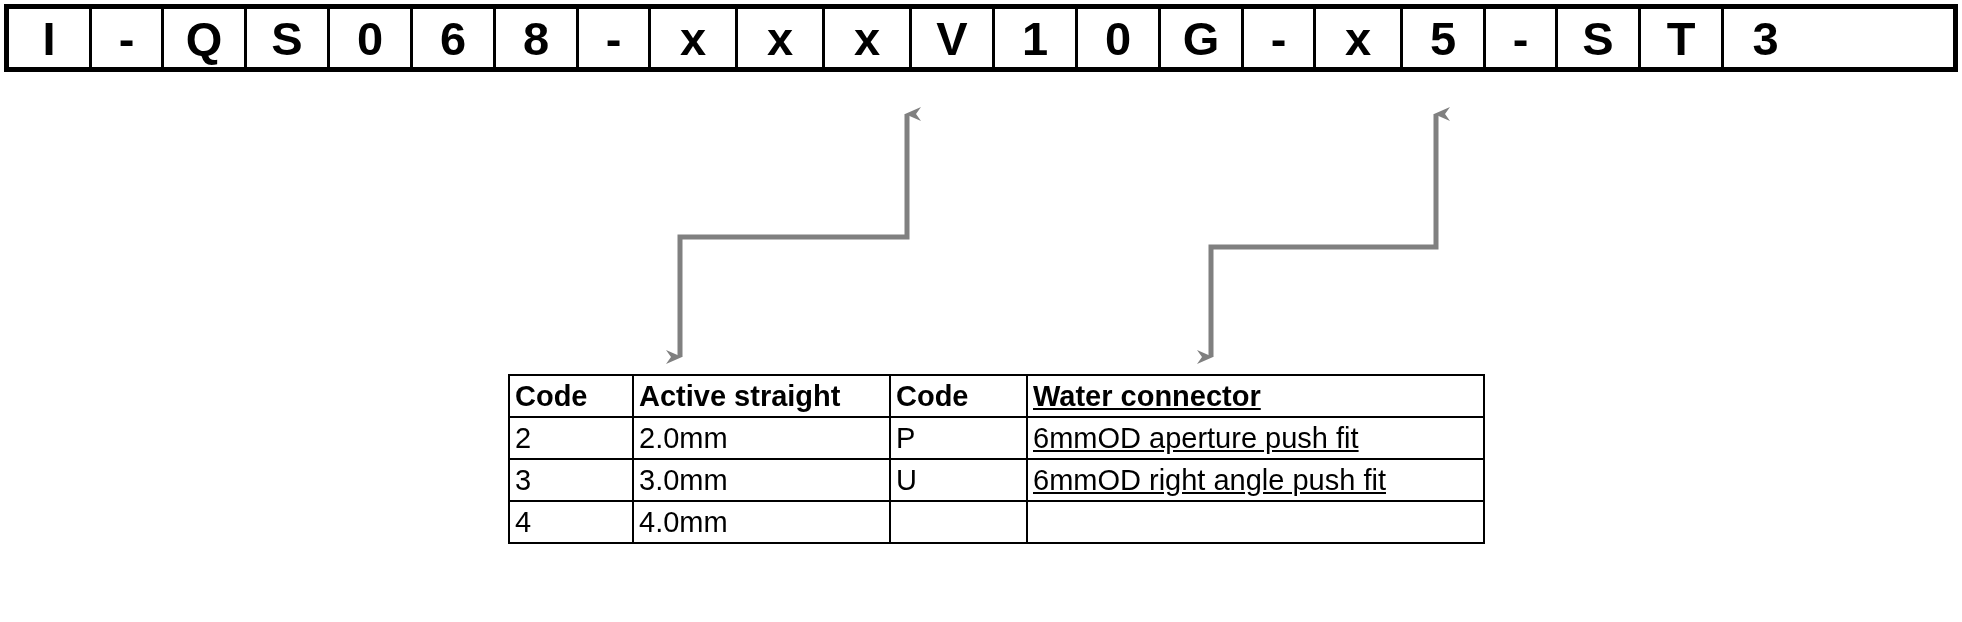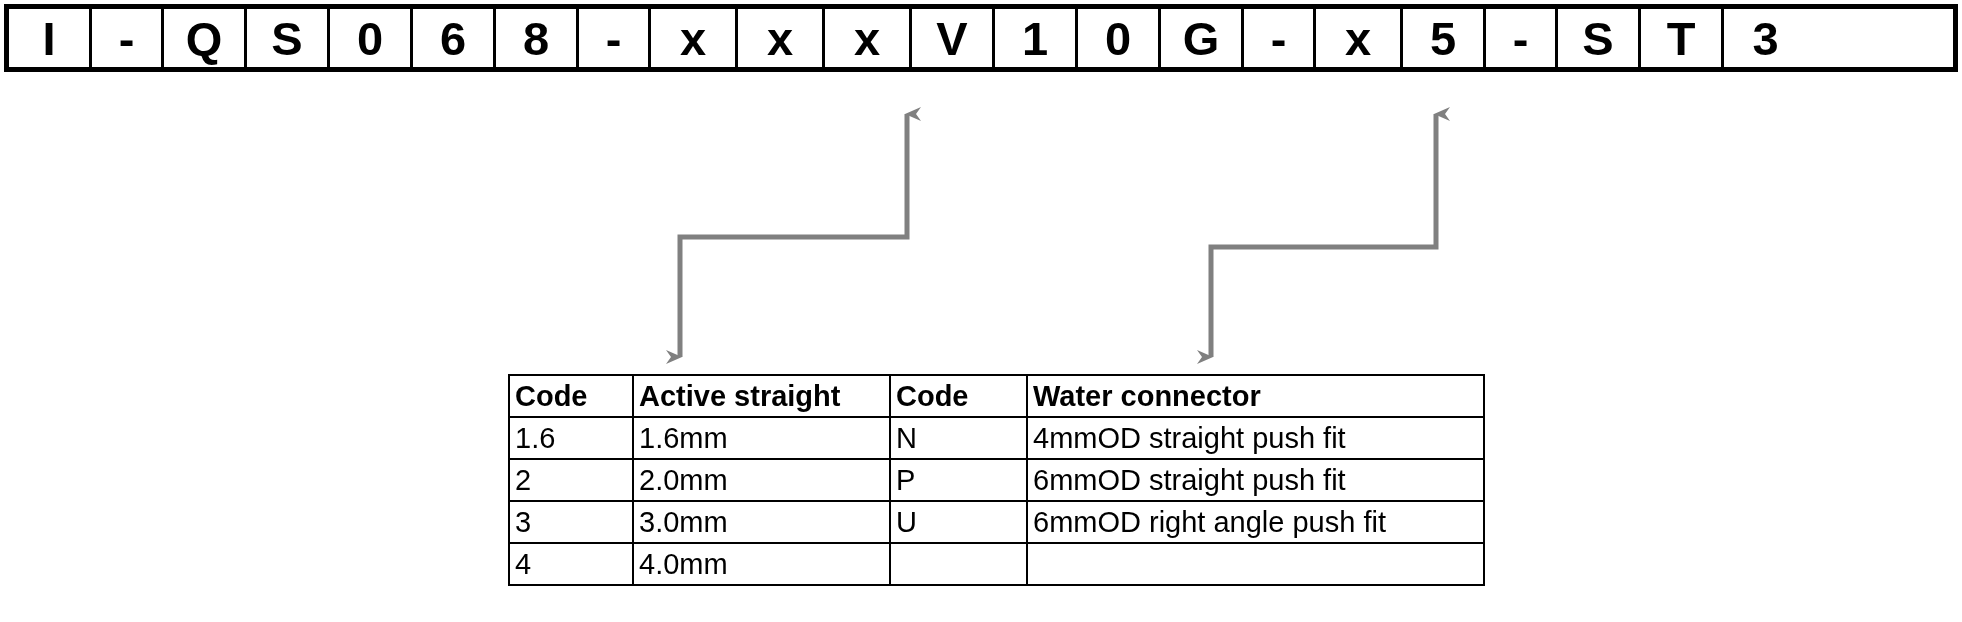--- a/index.html
+++ b/index.html
@@ -64,21 +64,21 @@
     vertical-align: middle;
     white-space: nowrap;
     overflow: hidden;
     font-family: "Liberation Sans", sans-serif;
     font-weight: normal;
   }
   #option-table thead th { font-weight: bold; }
   .col-code-a  { width: 117px; }
   .col-aper    { width: 250px; }
   .col-code-b  { width: 130px; }
-  .col-water   { width: 450px; }
+  .col-water   { width: 450px; text-decoration: underline; }
 
   
   #connector-layer {
     position: absolute;
     left: 0;
     top: 0;
     width: 1962px;
     height: 622px;
     pointer-events: none;
   }
@@ -135,30 +135,24 @@
   <thead>
     <tr>
       <th class="col-code-a">Code</th>
       <th class="col-aper">Active straight</th>
       <th class="col-code-b">Code</th>
       <th class="col-water">Water connector</th>
     </tr>
   </thead>
   <tbody>
       <tr>
-        <td class="col-code-a">1.6</td>
-        <td class="col-aper">1.6mm</td>
-        <td class="col-code-b">N</td>
-        <td class="col-water">4mmOD straight push fit</td>
-      </tr>
-      <tr>
         <td class="col-code-a">2</td>
         <td class="col-aper">2.0mm</td>
         <td class="col-code-b">P</td>
-        <td class="col-water">6mmOD straight push fit</td>
+        <td class="col-water">6mmOD aperture push fit</td>
       </tr>
       <tr>
         <td class="col-code-a">3</td>
         <td class="col-aper">3.0mm</td>
         <td class="col-code-b">U</td>
         <td class="col-water">6mmOD right angle push fit</td>
       </tr>
       <tr>
         <td class="col-code-a">4</td>
         <td class="col-aper">4.0mm</td>

